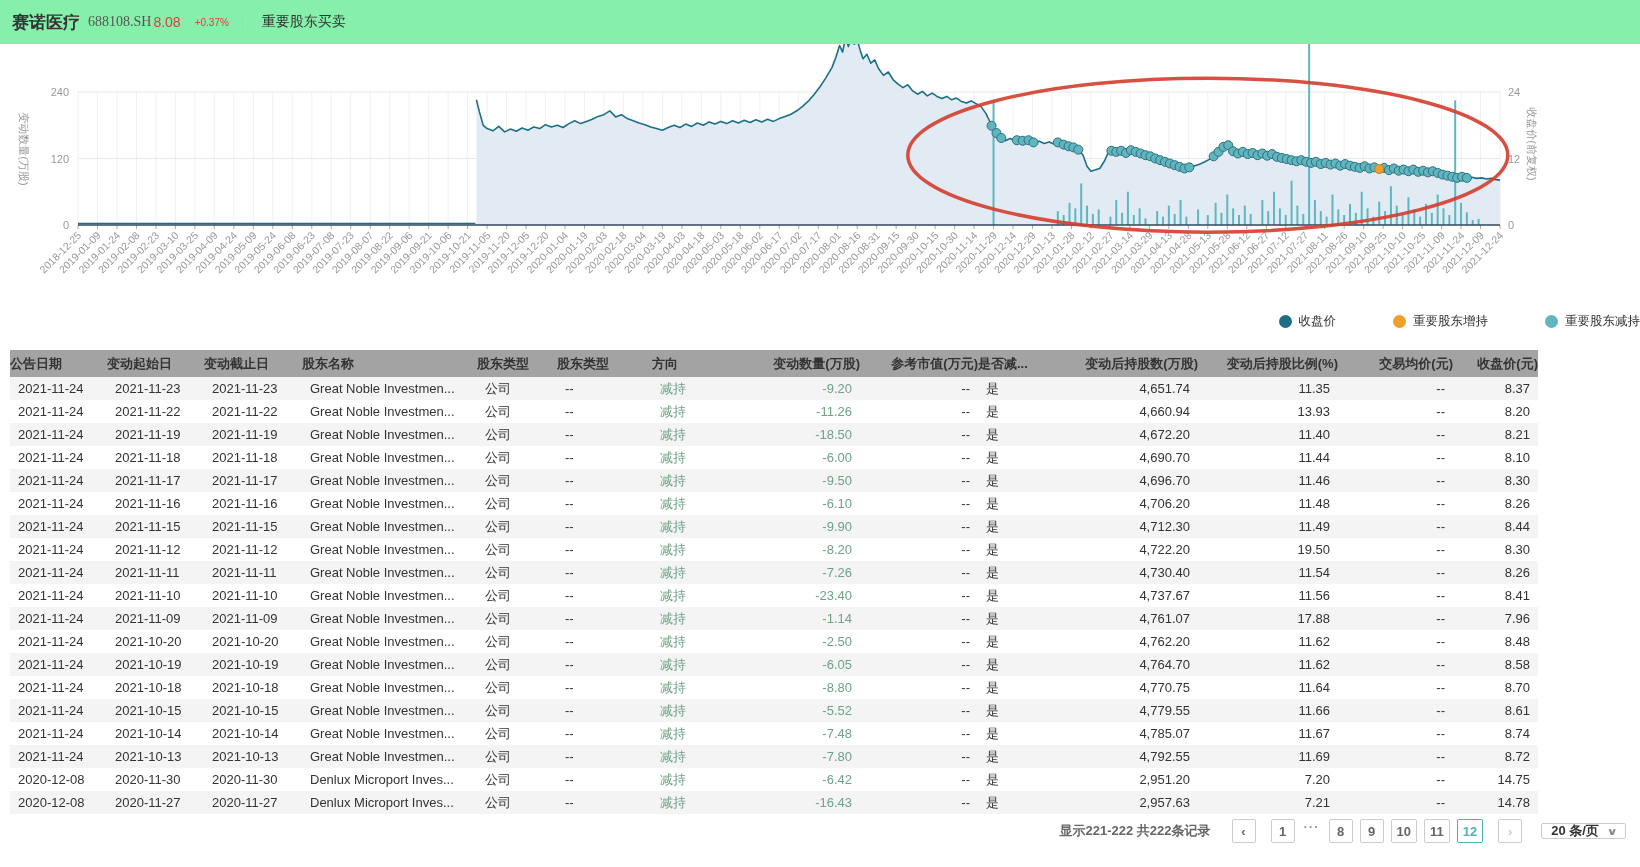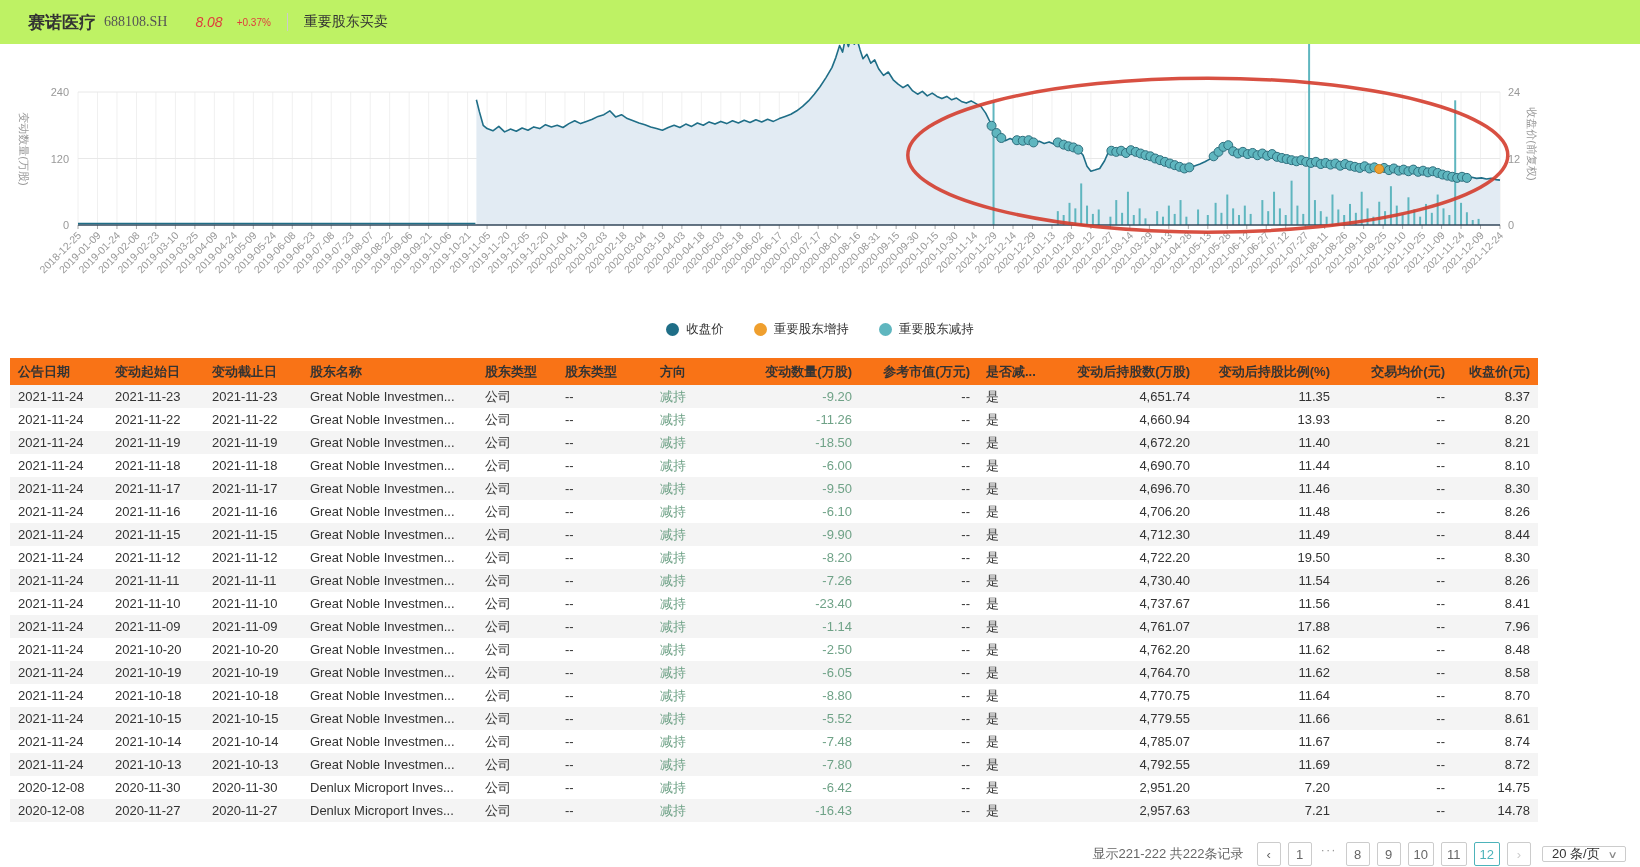--- a/index.html
+++ b/index.html
@@ -3,43 +3,43 @@
 <meta charset="utf-8">
 <style>
   * { box-sizing: border-box; }
   html,body { margin:0; padding:0; }
   body {
     width:1640px; height:867px; overflow:hidden;
     background:#fff; color:#333;
     font-family:"Liberation Sans","DejaVu Sans",sans-serif;
   }
   
-  .header { height:44px; background:#bef264; display:flex; align-items:center; padding:0 28px; }
+  .header { height:44px; background:#86efac; display:flex; align-items:center; padding:0 12px; }
   .stock-name { font-size:17px; font-weight:bold; color:#333; }
   .stock-code { font-size:14px; color:#555; margin-left:8px;font-family:Liberation Serif, serif; }
-  .stock-price { font-size:14px; color:#e03c3c; margin-left:28px;font-style:italic; }
+  .stock-price { font-size:14px; color:#e03c3c; margin-left:2px; }
   .stock-change { font-size:10px; color:#e03c3c; margin-left:14px; }
   .header-divider { width:1px; height:18px; background:#ccc; margin:0 16px; }
   .tab { font-size:14px; color:#333; }
   
   .chart-wrap { position:relative; height:252px; }
   svg { display:block; font-family:inherit; }
-  .legend { display:flex; justify-content:center; align-items:center; gap:30px; height:26px; margin-top:20px; }
+  .legend { display:flex; justify-content:flex-end; align-items:center; gap:57px; height:26px; margin-top:12px; }
   .legend-item { display:flex; align-items:center; gap:7px; font-size:12.5px; color:#333; cursor:pointer; }
   .legend-dot { width:13px; height:13px; border-radius:50%; }
   
   .table-wrap { margin:16px 0 0 10px; }
   table { border-collapse:collapse; table-layout:fixed; width:1528px; font-size:13px; color:#333; }
-  thead th { background:#f97316; font-weight:bold; height:27px; padding:0 8px; white-space:nowrap; overflow:hidden; }
+  thead th { background:#a3a3a3; font-weight:bold; height:27px; padding:0 0; white-space:nowrap; overflow:hidden; }
   tbody td { height:23px; padding:0 8px; white-space:nowrap; overflow:hidden; text-overflow:ellipsis; }
   tbody tr:nth-child(odd) { background:#f4f4f4; }
   .al { text-align:left; } .ar { text-align:right; }
   .green { color:#6fa287; }
   
-  .pagination { display:flex; justify-content:flex-end; align-items:center; gap:7px; margin:20px 14px 0 0; font-size:13px; color:#666; }
+  .pagination { display:flex; justify-content:flex-end; align-items:center; gap:15px; margin:5px 14px 0 0; font-size:13px; color:#666;font-weight:bold; }
   .page-summary { margin-right:6px; color:#666; }
   .page-btn { min-width:24px; height:24px; border:1px solid #ccc; background:#fff; border-radius:2px;
     display:flex; align-items:center; justify-content:center; font-size:13px; color:#666; padding:0 5px; cursor:pointer; }
   .page-btn.active { border-color:#4db3ba; color:#4db3ba; }
   .page-btn.disabled { color:#ccc; cursor:default; }
   .page-ellipsis { color:#999; letter-spacing:1px; padding:0 2px; }
   .page-size { display:flex; align-items:center; gap:9px; border:1px solid #ccc; border-radius:2px; height:16px;
     padding:0 9px; color:#333; background:#fff; cursor:pointer; margin-left:4px; }
   .chevron { font-size:10px; color:#888; transform:scaleX(1.4); }
 </style>

